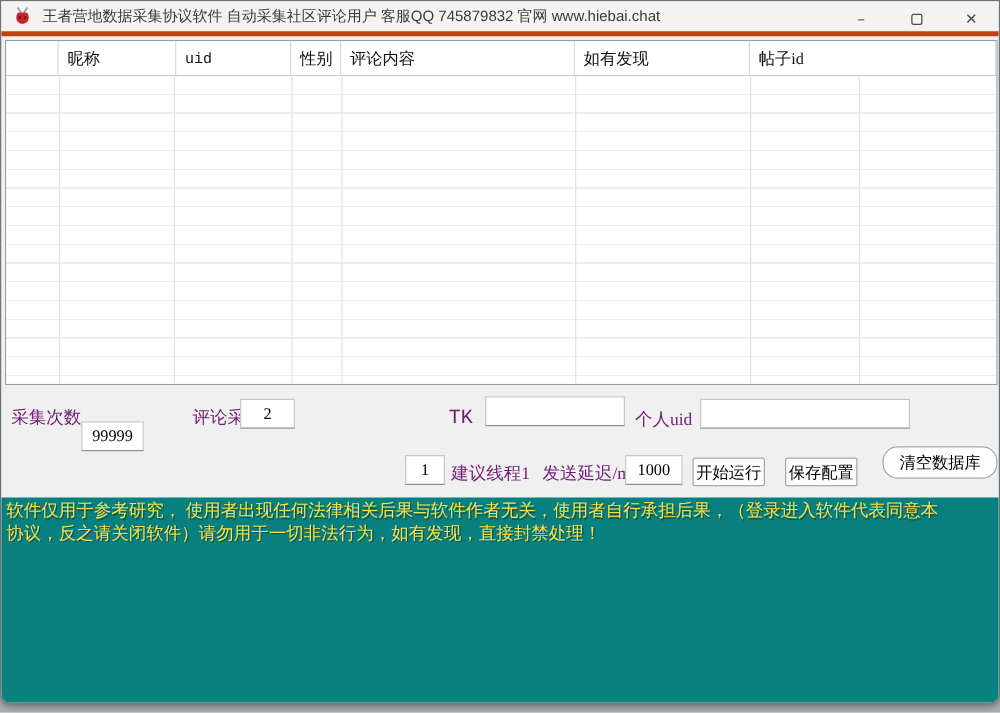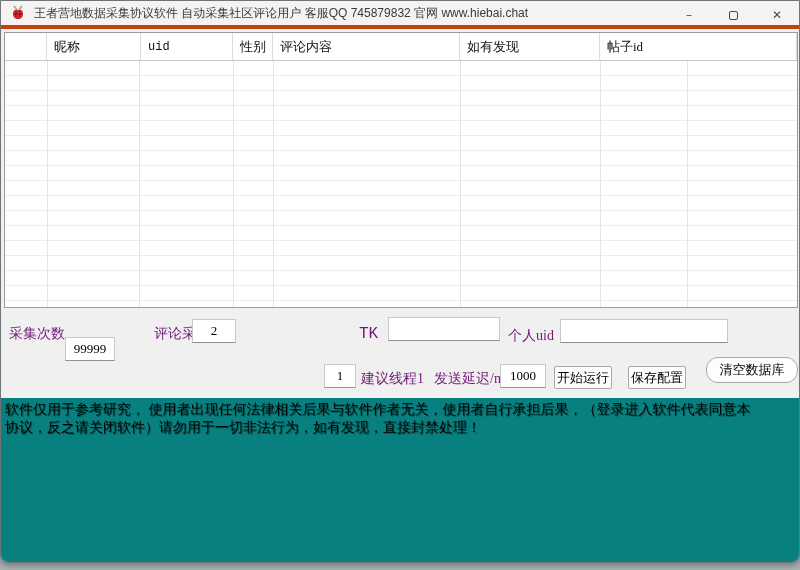--- a/index.html
+++ b/index.html
@@ -89,21 +89,21 @@
   .lbl-hint     { left:360px; top:369px; }
   .lbl-delay    { left:433px; top:369px; }
   .in-delay     { left:499px; top:363px; width:46px; }
   .btn-start    { left:553px; top:365px; width:58px; height:23px; }
   .btn-save     { left:627px; top:365px; width:58px; height:23px;text-align:center; }
   .btn-clear    { left:705px; top:356px; width:92px; height:26px;border-radius:12px; }
 
   
   .notice {
     position:absolute; left:0; top:397px; width:100%; height:166px;
-    background:#08807f; color:#000000; font-size:14px; line-height:17.5px;
+    background:#08807f; color:#fde047; font-size:14px; line-height:17.5px;
     padding:3px 16px 0 4px;
     text-shadow:1px 1px 0 rgba(0,50,50,.55);
   }
   .notice div { white-space:nowrap; }
 </style>
 </head>
 <body>
 
 <div class="stage">
   <div class="window">

